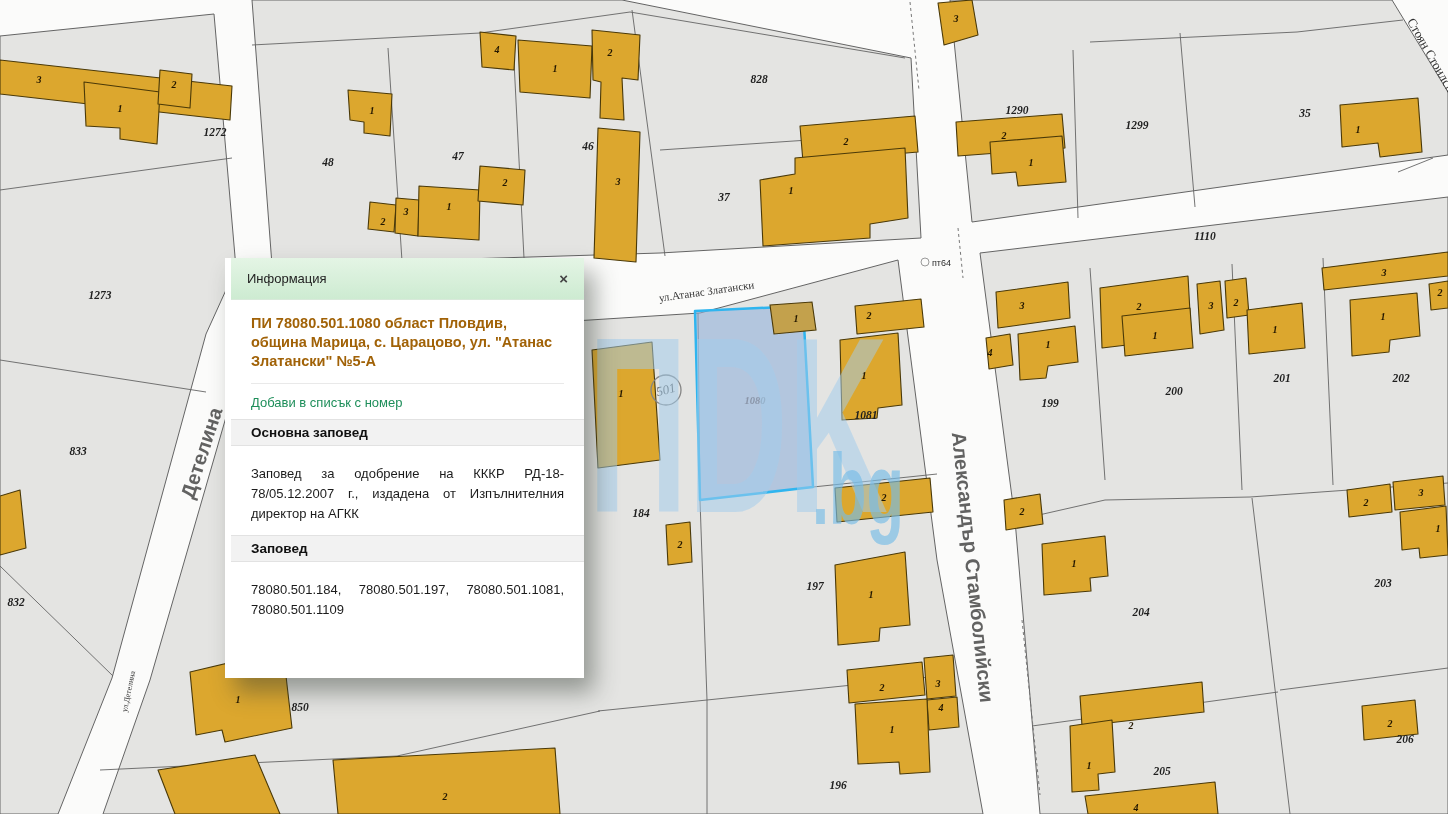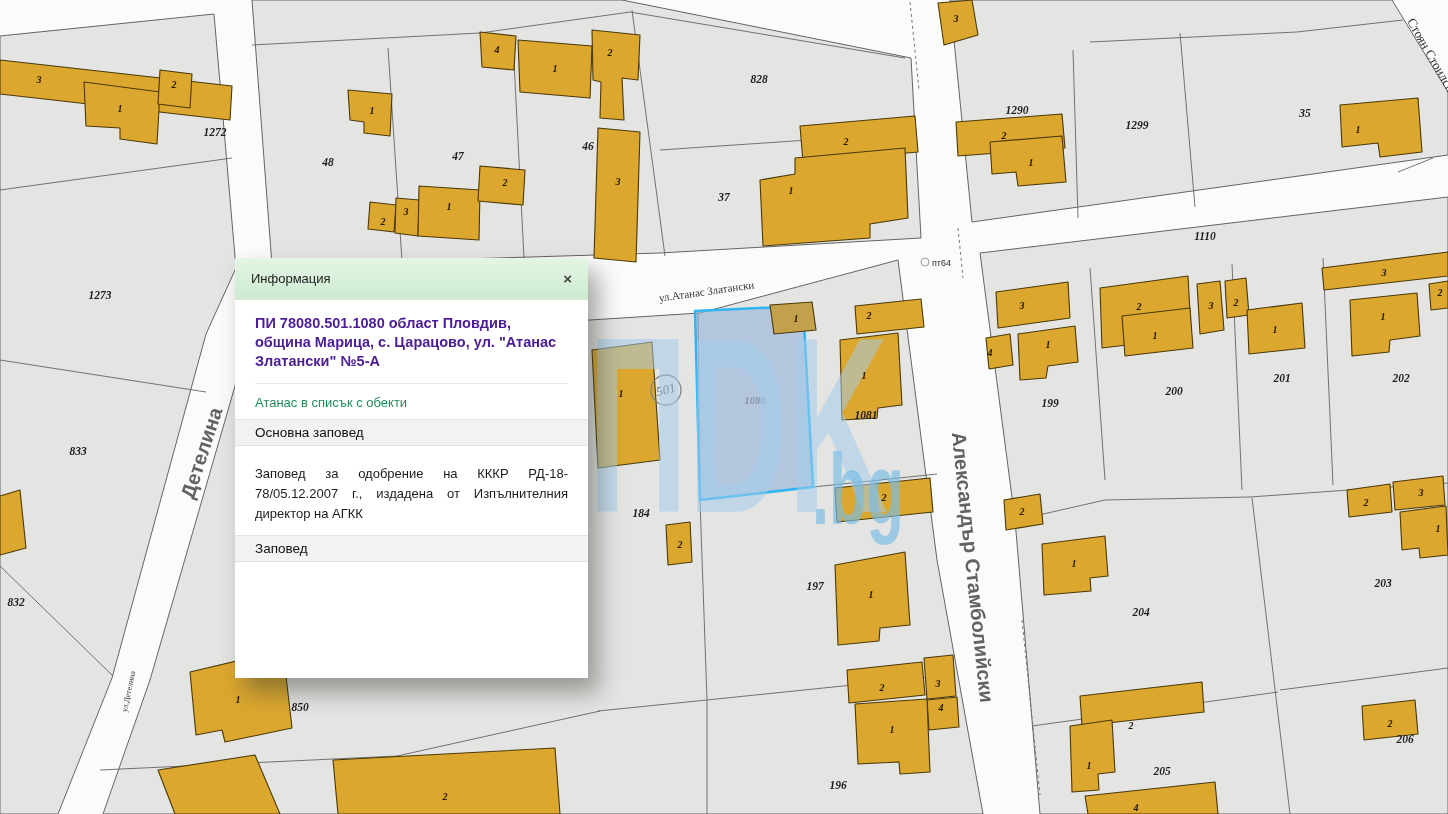--- a/index.html
+++ b/index.html
@@ -20,42 +20,42 @@
   .blabel{font:italic 700 10px "Liberation Serif",serif;fill:#231700;text-anchor:middle;}
   .slabel{font-family:"Liberation Sans",sans-serif;font-weight:700;fill:#4d4d4d;text-anchor:middle;opacity:.88;}
   .slabel-serif{font-family:"Liberation Serif",serif;font-weight:400;fill:#333;text-anchor:middle;}
   .hl-label{font:italic 700 10.5px "Liberation Serif",serif;fill:#8a95a8;text-anchor:middle;}
   .circ-label{font:italic 400 13px "Liberation Serif",serif;fill:#5f5f5f;text-anchor:middle;}
   .pt-label{font:400 9px "Liberation Sans",sans-serif;fill:#2a2a2a;}
   .wm{font-family:"Liberation Sans",sans-serif;font-weight:700;fill:var(--watermark);opacity:.52;}
   .wm2{font-family:"Liberation Sans",sans-serif;font-weight:700;fill:var(--watermark-accent);opacity:.66;}
   
   #info-panel{
-    position:absolute;left:235px;top:258px;width:353px;height:420px;
+    position:absolute;left:225px;top:258px;width:353px;height:420px;
     background:#fff;box-shadow:10px 14px 22px rgba(50,60,50,.45);
-    font-size:13px;color:#1c1c1c;overflow:hidden;
+    font-size:13px;color:#1c1c1c;overflow:hidden;padding-left:6px;
   }
   #panel-header{
     height:42px;display:flex;align-items:center;justify-content:space-between;
     padding:0 16px;box-sizing:border-box;
     background:linear-gradient(180deg,var(--panel-header-from),var(--panel-header-to));
     border-bottom:1px solid #d8e9da;
   }
   #panel-header .hdr-title{font-size:13px;color:#222;}
   #panel-close{font-size:15px;font-weight:700;color:#444;cursor:pointer;line-height:1;}
   .panel-body{padding:12px 0 0 0;}
   .p-title{
-    font-weight:700;font-size:14.5px;line-height:19px;color:#4c1d95;
+    font-weight:700;font-size:14.5px;line-height:19px;color:#a16207;
     margin:2px 20px 0 20px;padding-bottom:12px;border-bottom:1px solid #e9e9e9;
   }
   .p-link{color:var(--link-color);margin:11px 20px 9px 20px;cursor:pointer;font-size:13px;}
   .p-desc{margin:0 20px 12px 20px;line-height:20px;text-align:justify;font-size:13px;}
   .band{
     background:var(--band-bg);border-top:1px solid #e2e2e2;border-bottom:1px solid #e2e2e2;
-    padding:5px 20px;font-weight:400;font-size:13.5px;color:#111;
+    padding:5px 20px;font-weight:700;font-size:13.5px;color:#111;
   }
   .band-text{margin:18px 20px 11px 20px;line-height:20px;text-align:justify;font-size:13px;}
 </style>
 </head>
 <body>
 
 <svg id="map-svg" width="1448" height="814" viewBox="0 0 1448 814">
 
   <g>
     <polygon class="blk" points="0,36 214,14 236,268 206,334 112,678 58,814 0,814"></polygon>
@@ -261,18 +261,19 @@
     </g>
 </svg>
 
 <div id="info-panel">
   <div id="panel-header">
     <span class="hdr-title">Информация</span>
     <span id="panel-close">×</span>
   </div>
   <div class="panel-body">
     <div class="p-title">ПИ 78080.501.1080 област Пловдив, община Марица, с. Царацово, ул. "Атанас Златански" №5-А</div>
-    <div class="p-link">Атанас в списък с обекти</div>
+    <div class="p-link">Добави в списък с номер</div>
     <div class="band">Основна заповед</div>
     <div class="band-text">Заповед за одобрение на КККР РД-18-78/05.12.2007 г., издадена от Изпълнителния директор на АГКК</div>
     <div class="band">Заповед</div>
+    <div class="band-text">78080.501.184, 78080.501.197, 78080.501.1081, 78080.501.1109</div>
   </div>
 </div>
 
 </body></html>

